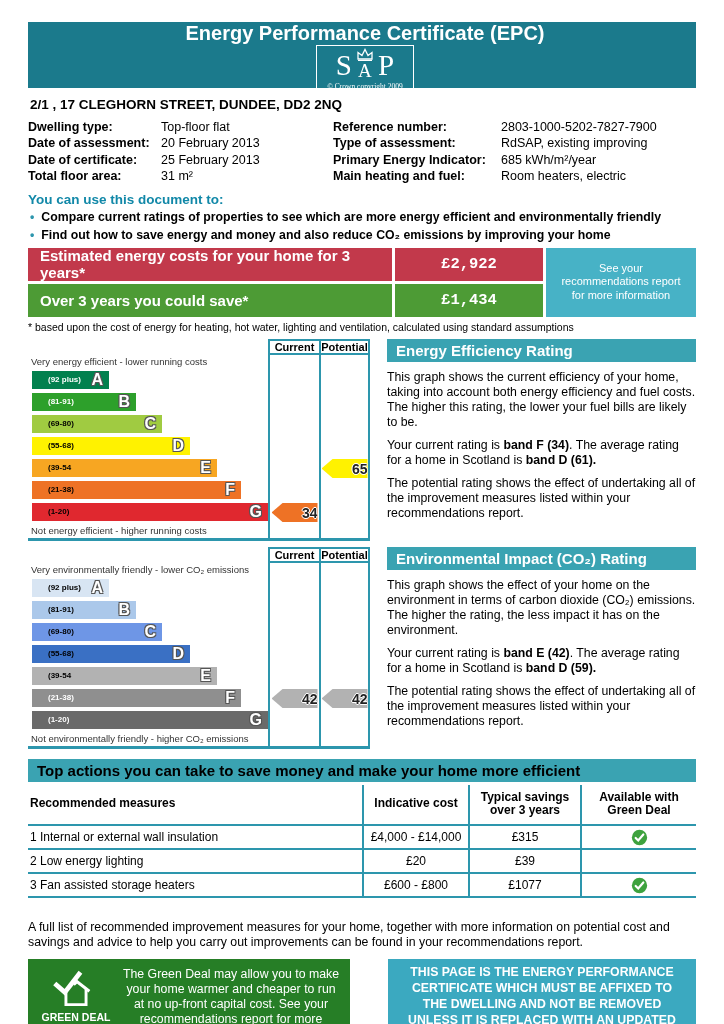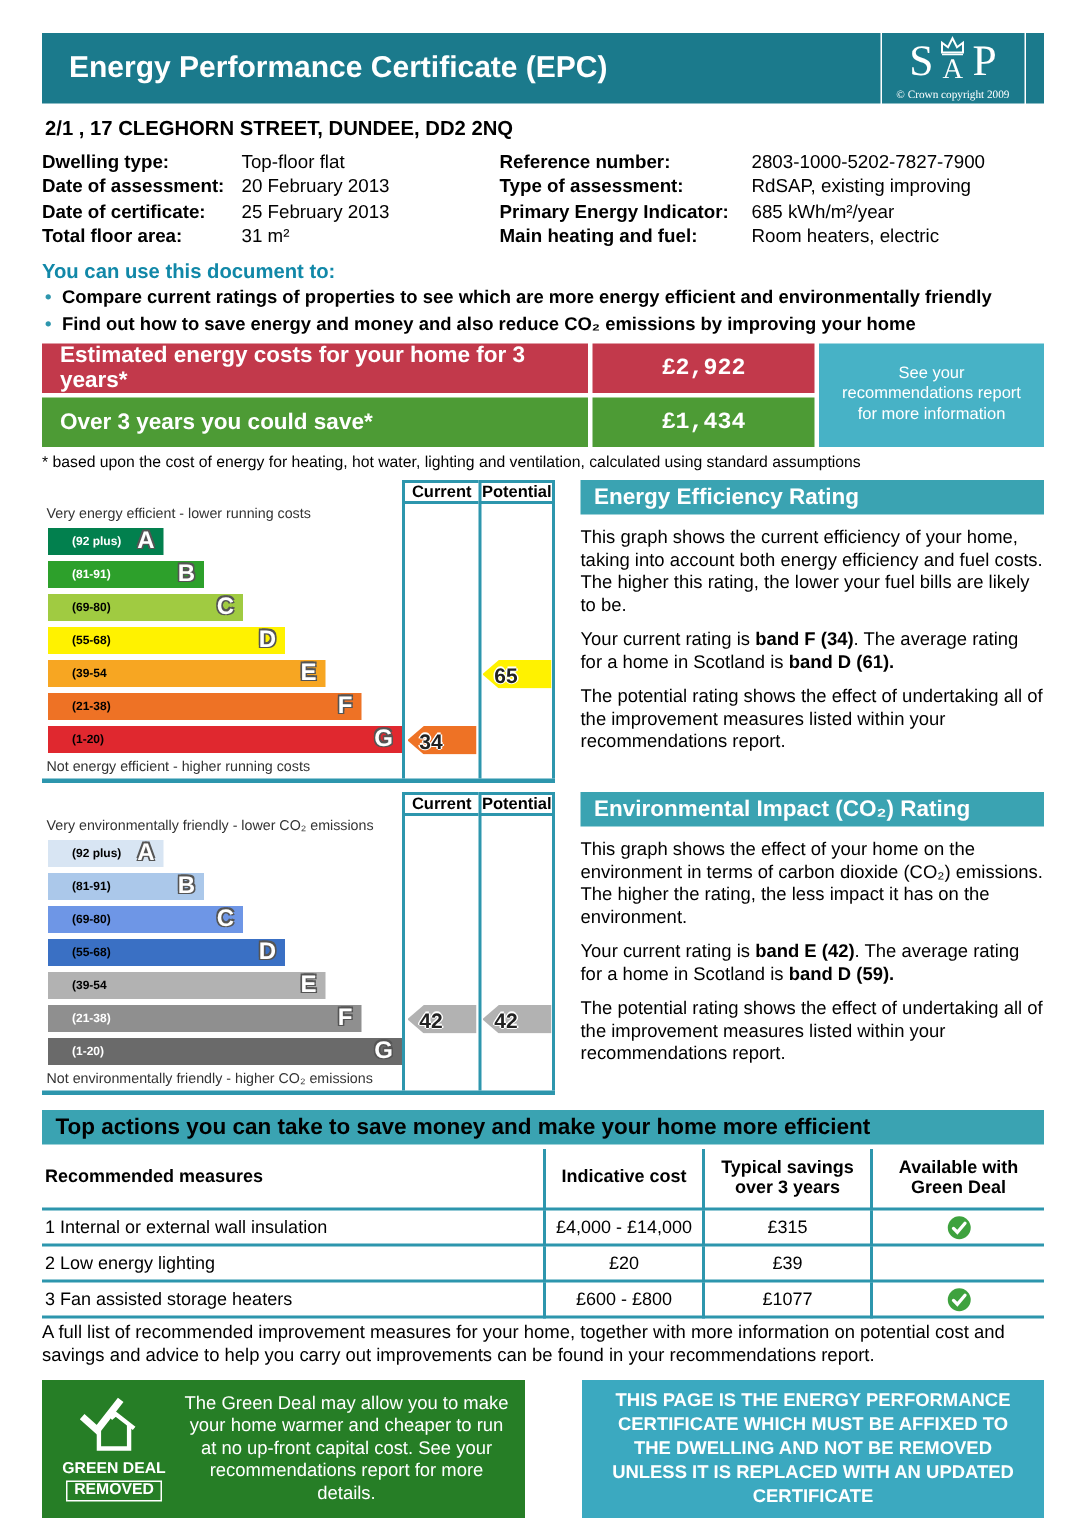--- a/index.html
+++ b/index.html
@@ -1,21 +1,21 @@
 <!DOCTYPE html>
 <html style="--c-header: #1b7a8c; --c-section: #3aa3b2; --c-side: #47b2c6; --c-cert: #3ba9c0; --c-line: #2d96ad; --c-tealtext: #1188a8; --c-red: #c2394b; --c-green: #4d9b35; --c-gd: #267e26;"><head>
 <meta charset="utf-8">
 <style>
   *{box-sizing:border-box;margin:0;padding:0;}
   html,body{background:#fff;}
   body{width:724px;height:1024px;overflow:hidden;font-family:"Liberation Sans","DejaVu Sans",sans-serif;color:#000;}
   .page{padding:22px 28px 0;}
 
   
-  .topbar{height:47px;background:var(--c-header);display:flex;align-items:center;justify-content:space-between;padding:0 12px 0 18px;}
+  .topbar{height:66px;background:var(--c-header);display:flex;align-items:center;justify-content:space-between;padding:0 12px 0 18px;flex-direction:column;}
   .title{color:#fff;font-size:20px;font-weight:bold;}
   .sap-logo{border:1px solid #fff;color:#fff;text-align:center;padding:2px 10px 3px;font-family:"Liberation Serif","DejaVu Serif",serif;}
   .sap-row{display:flex;align-items:flex-end;justify-content:center;line-height:1;}
   .sap-l{font-size:29px;}
   .sap-mid{display:flex;flex-direction:column;align-items:center;margin:0 3px;}
   .sap-a{font-size:19px;}
   .sap-copy{font-size:7.5px;margin-top:2px;}
 
   .address{font-size:13.5px;font-weight:bold;margin:9px 2px 0;}
 
@@ -42,38 +42,38 @@
   .c-head{font-size:11px;font-weight:bold;text-align:center;line-height:12px;border-top:2px solid var(--c-line);border-bottom:2px solid var(--c-line);border-left:2px solid var(--c-line);}
   .c-head.last{border-right:2px solid var(--c-line);}
   .c-cell{border-left:2px solid var(--c-line);display:flex;align-items:center;justify-content:center;}
   .c-cell.last{border-right:2px solid var(--c-line);}
   .c-lab{font-size:9.5px;color:#333;display:flex;align-items:center;padding-left:3px;}
   .band-wrap{display:flex;align-items:center;}
   .band-bar{height:18px;display:flex;align-items:center;margin-left:4px;}
   .band-range{font-size:8px;font-weight:bold;padding-left:16px;white-space:nowrap;}
   .band-letter{margin-left:auto;padding-right:6px;font-size:16px;font-weight:bold;color:#fff;
     text-shadow:-1px -1px 0 #555,1px -1px 0 #555,-1px 1px 0 #555,1px 1px 0 #555;}
-  .arrow{width:46px;height:19px;clip-path:polygon(24% 0,100% 0,100% 100%,24% 100%,0 50%);display:flex;align-items:center;justify-content:flex-start;margin-top:46px;}
+  .arrow{width:46px;height:19px;clip-path:polygon(24% 0,100% 0,100% 100%,24% 100%,0 50%);display:flex;align-items:center;justify-content:flex-end;margin-top:46px;}
   .arrow-num{font-size:14px;font-weight:bold;color:#222;padding-left:8px;
     text-shadow:-1px 0 0 #fff,1px 0 0 #fff,0 -1px 0 #fff,0 1px 0 #fff;}
 
   .desc{flex:1;}
   .desc-h{background:var(--c-section);color:#fff;font-weight:bold;font-size:15px;padding:3px 9px;}
   .desc-p{font-size:12.3px;line-height:1.22;margin-top:8px;}
 
   .ta-header{background:var(--c-section);color:#000000;font-weight:bold;font-size:15px;padding:3px 9px;margin-top:10px;}
   .ta-table{display:grid;grid-template-columns:1fr 106px 112px 114px;margin-top:3px;}
   .ta-th{font-size:12px;font-weight:bold;display:flex;align-items:center;justify-content:center;text-align:center;line-height:1.15;padding:6px 4px;border-bottom:2px solid var(--c-line);}
   .ta-th.first{justify-content:flex-start;text-align:left;padding-left:2px;}
   .bR{border-right:2px solid var(--c-line);}
   .ta-td{font-size:12px;display:flex;align-items:center;height:24px;border-bottom:2px solid var(--c-line);}
   .ta-td.measure{padding-left:2px;}
   .ta-td.center{justify-content:center;}
 
-  .note{font-size:12.3px;line-height:1.25;margin-top:2px;}
+  .note{font-size:12.3px;line-height:1.25;margin-top:22px;}
 
   .bottom{display:flex;gap:38px;margin-top:8px;}
   .gd-box{width:322px;flex:none;background:var(--c-gd);display:flex;align-items:center;min-height:70px;padding:4px 8px 4px 4px;}
   .gd-logo{width:88px;color:#fff;text-align:center;flex:none;line-height:1;}
   .gd-l1{font-size:10.5px;font-weight:bold;margin-top:1px;}
   .gd-l2{font-size:10.5px;font-weight:bold;border:1.5px solid #fff;display:inline-block;padding:0 4px 1px;margin-top:2px;}
   .gd-text{color:#fff;font-size:12.3px;text-align:center;line-height:1.22;flex:1;}
   .cert-box{flex:1;background:var(--c-cert);color:#fff;font-weight:bold;font-size:12.3px;text-align:center;display:flex;align-items:center;justify-content:center;line-height:1.3;padding:6px 14px;}
 </style>
 </head>

